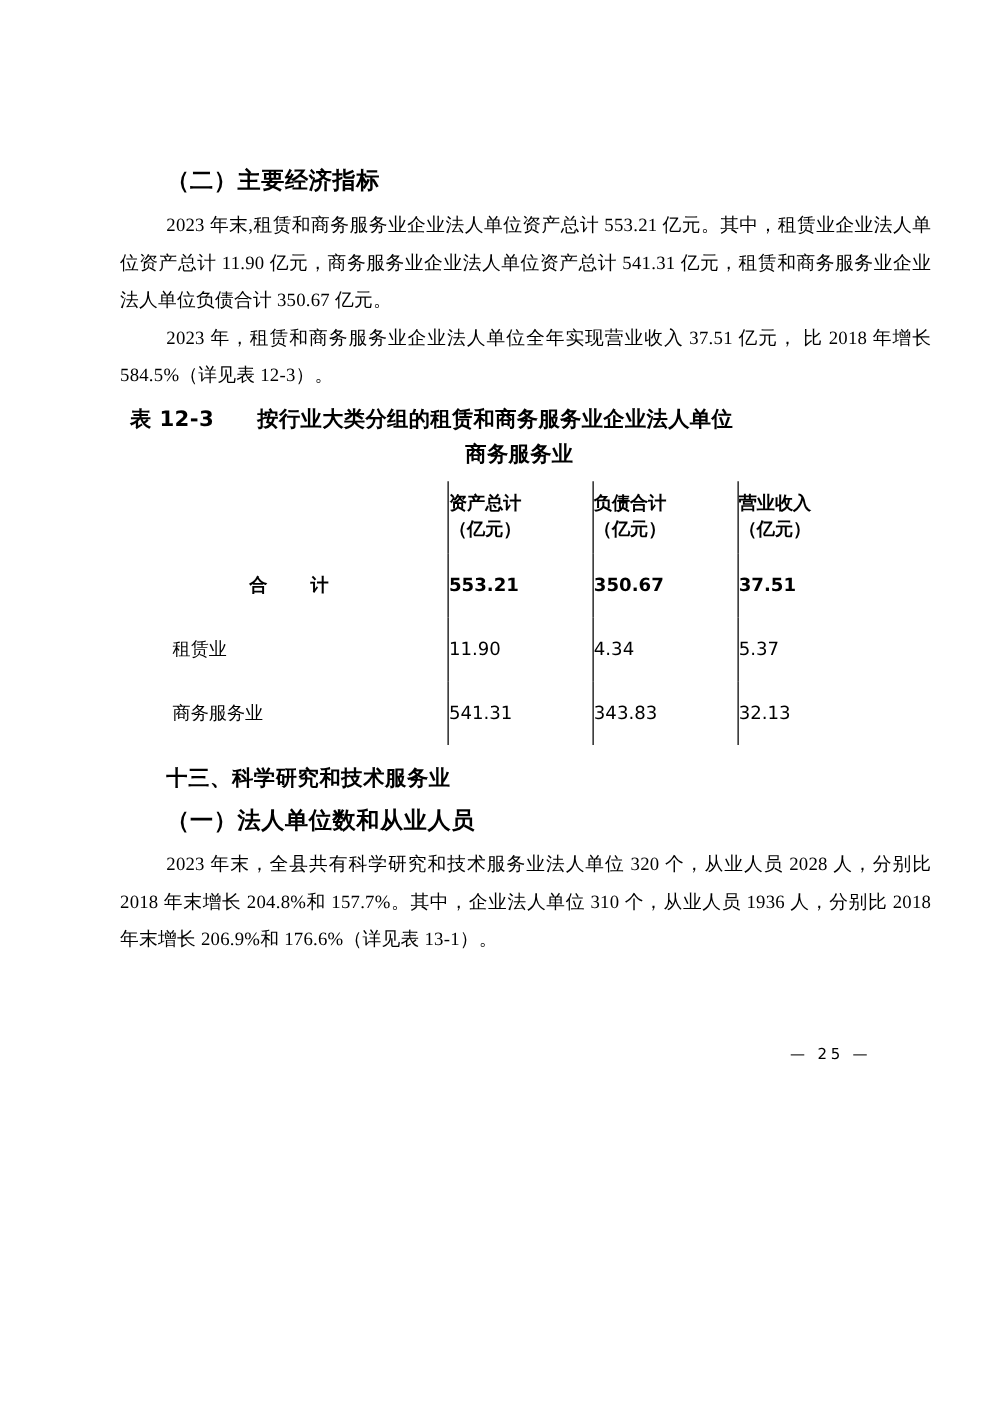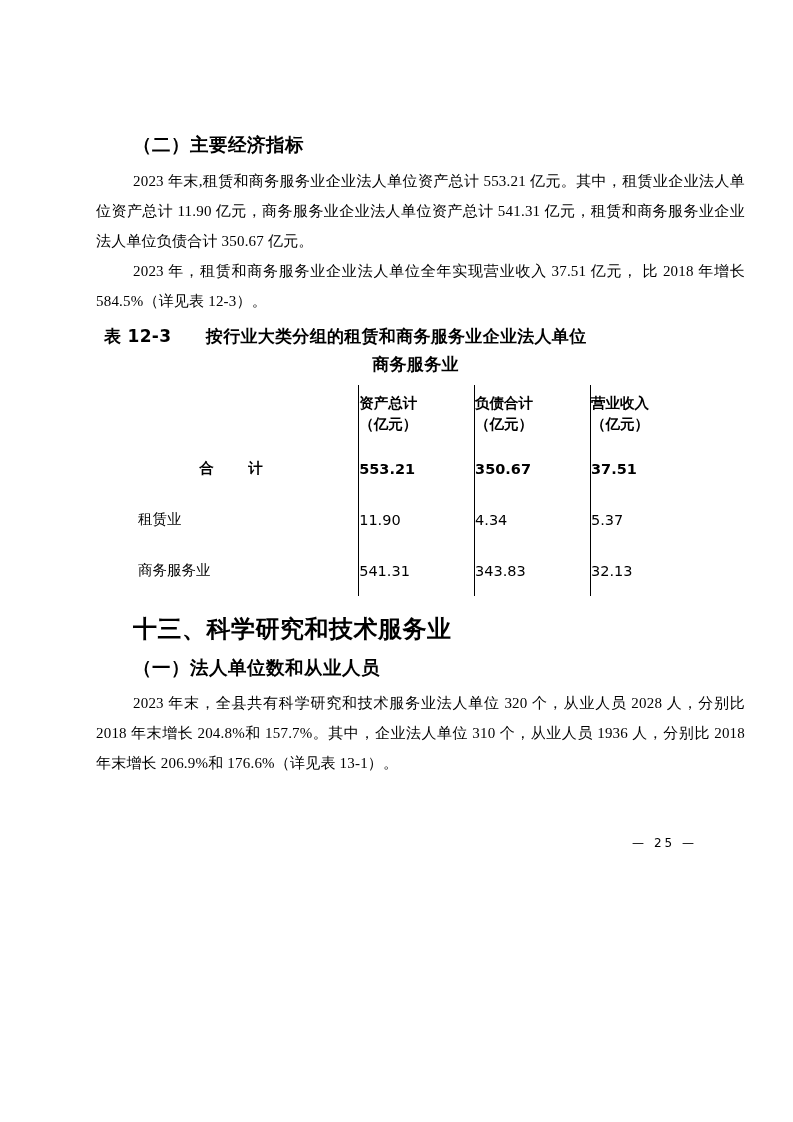--- a/index.html
+++ b/index.html
@@ -28,21 +28,21 @@
     font-weight: bold;
     font-size: 18.5px;
     line-height: 1.6;
     margin: 0 0 6px 0;
     text-indent: 37px;
     letter-spacing: 0.5px;
   }
   .heading-major {
     font-family: "DejaVu Sans", "Liberation Sans", sans-serif;
     font-weight: bold;
-    font-size: 24px;
+    font-size: 17px;
     line-height: 1.6;
     margin: 14px 0 4px 0;
     text-indent: 37px;
     letter-spacing: 0.5px;
   }
   p.body-text {
     font-size: 15px;
     line-height: 2.0;
     margin: 0 0 0 0;
     text-align: justify;

